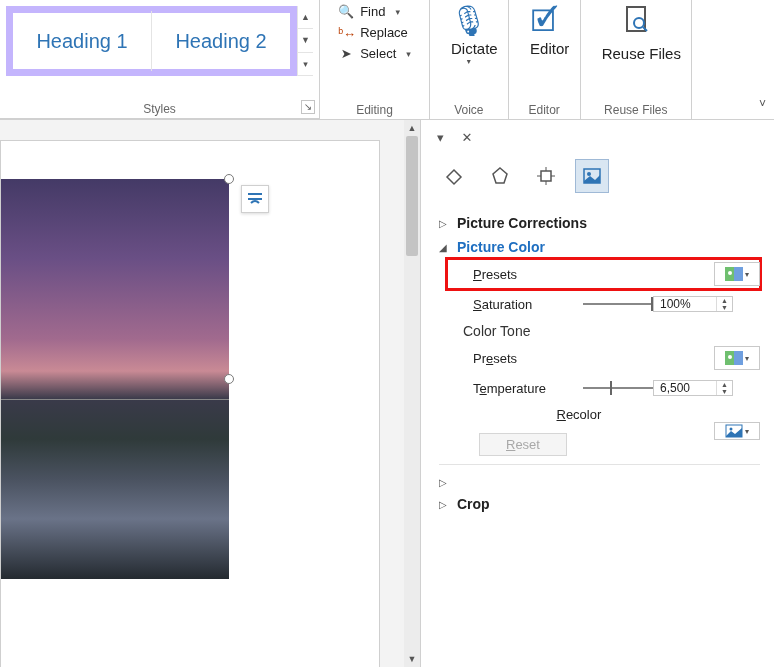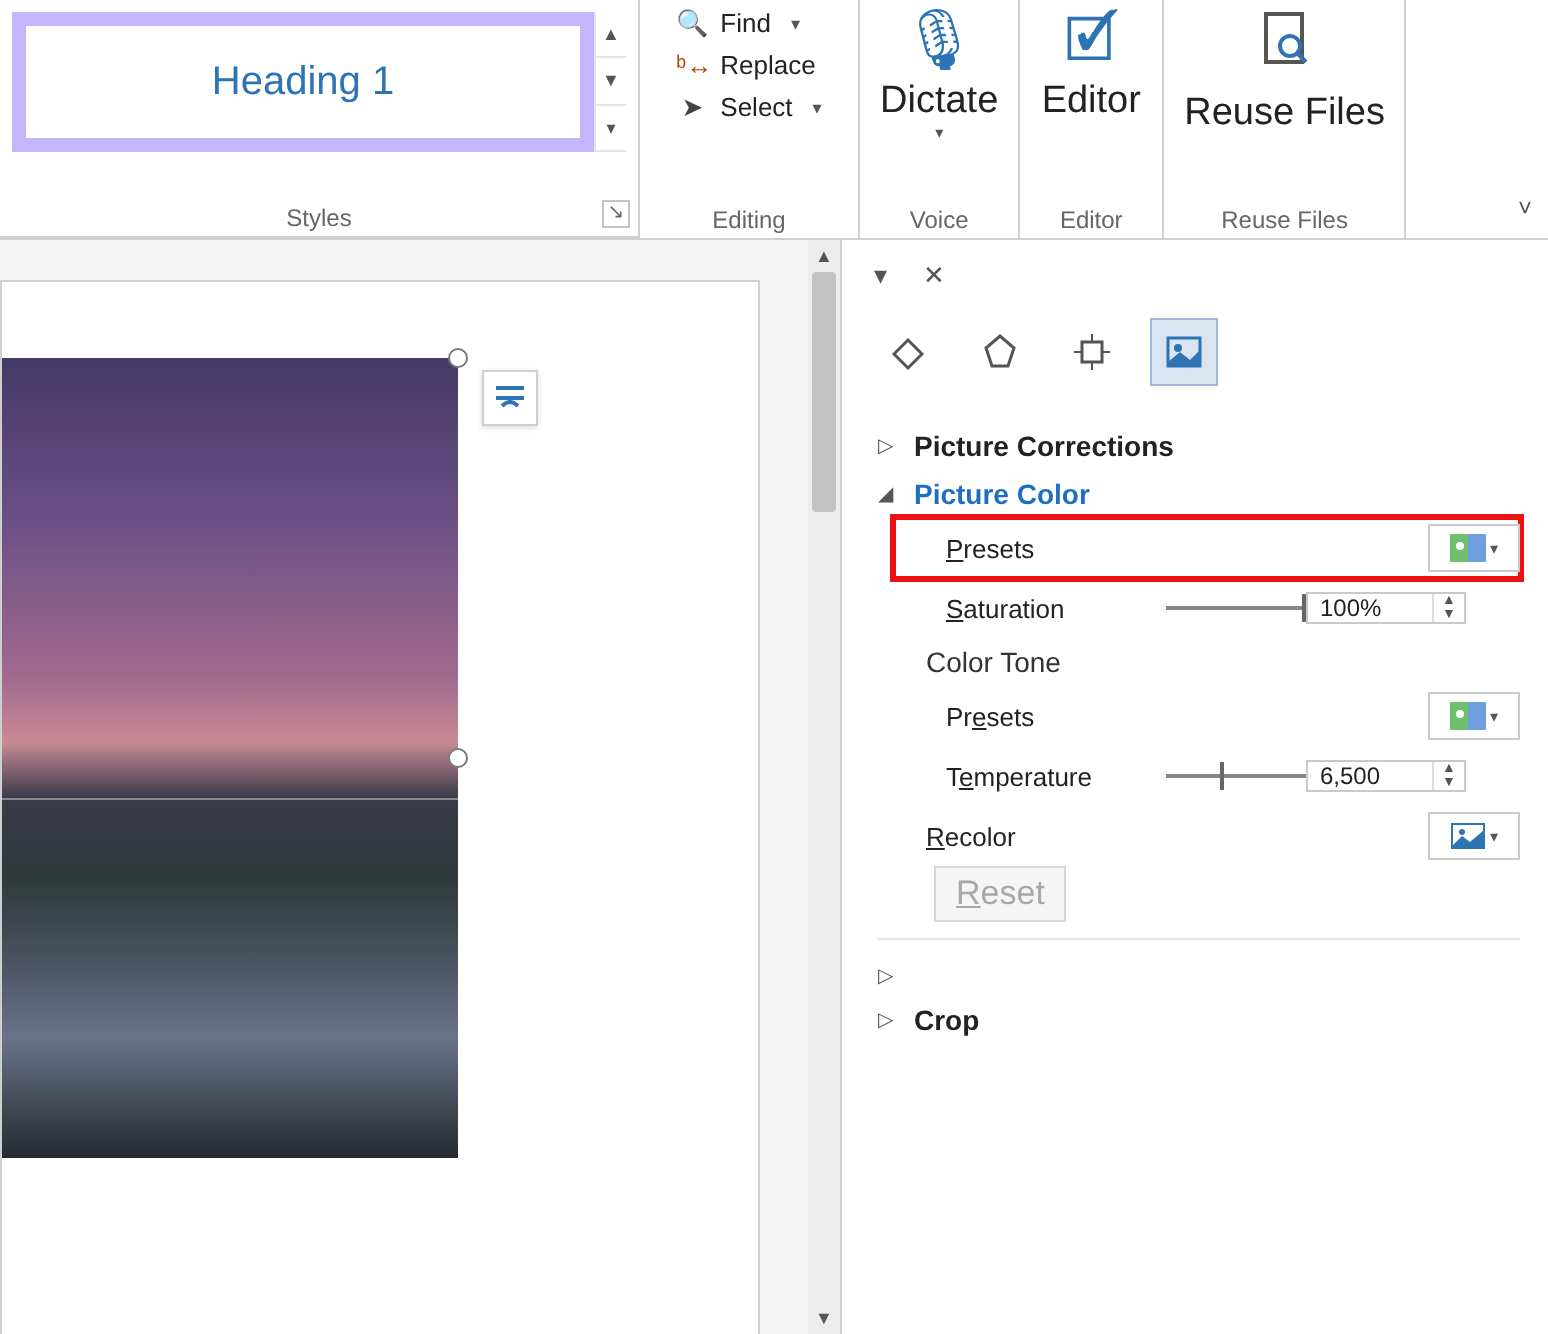--- a/index.html
+++ b/index.html
@@ -100,21 +100,21 @@
     text-align:center;
     font-size:12px;
     color:#666;
   }
   .big-btn-group { min-width:72px; }
   .big-icon {
     font-size:30px;
     line-height:34px;
     text-align:center;
   }
-  .big-lbl { text-align:left; font-size:19px; margin-top:2px; }
+  .big-lbl { text-align:left; font-size:15px; margin-top:2px;margin-left:11px; }
   .collapse-caret {
     align-self:flex-end;
     margin:auto 8px 8px auto;
     font-size:12px;
     color:#555;
   }
 
   
   .content-row {
     display:flex;
@@ -305,43 +305,44 @@
     position:relative;
     font-size:12px;
   }
   .numbox .spinner{
     position:absolute; right:0; top:0; bottom:0; width:16px;
     border-left:1px solid #dcdcdc;
     display:flex; flex-direction:column;
   }
   .numbox .spinner div{flex:1; font-size:7px; text-align:center; color:#555;}
   .reset-btn{
-    margin-left:28px;
+    margin-left:40px;
     border:1px solid #d6d6d6;
     background:#f5f5f5;
     color:#a8a8a8;
-    padding:3px 10px;
-    font-size:17px;
+    padding:3px 26px;
+    font-size:13px;
     width:fit-content;
   }
   .highlight-box{
     position:absolute;
     border:3px solid #e11;
     pointer-events:none;
   }
   .sep { height:1px; background:#e3e3e3; margin:8px 0; }
 </style>
 </head>
 <body>
 
 <div class="ribbon">
   <div class="styles-group">
     <div style="display:flex;height:70px;">
       <div class="style-gallery" style="flex:1;">
         <div class="style-item">Heading 1</div>
+        <div class="style-item">Heading 2</div>
       </div>
       <div class="style-scroller">
         <div>▲</div>
         <div>▼</div>
         <div>▾</div>
       </div>
     </div>
     <div class="group-label">Styles</div>
     <div class="launcher">↘</div>
   </div>
@@ -514,21 +515,21 @@
         <div class="slider mid65"></div>
         <div class="numbox">
           <span>6,500</span>
           <div class="spinner">
               <div>▲</div>
               <div>▼</div>
             </div>
         </div>
       </div>
 
-      <div class="ctrl-row" style="padding-left:24px;">
+      <div class="ctrl-row" style="padding-left:24px;flex-direction:column;">
         <span class="lbl"><span class="underline-char">R</span>ecolor</span>
         <div class="dd-btn">
           <span class="mini">
             <svg width="18" height="14" viewBox="0 0 18 14">
                 <rect x="1" y="1" width="16" height="12" fill="none" stroke="#2e74b5"></rect>
                 <circle cx="6" cy="5" r="1.5" fill="#2e74b5"></circle>
                 <path d="M1 12 L6 7 L10 10 L17 4 V13 H1Z" fill="#2e74b5"></path>
               </svg>
           </span>
           <span class="ar">▾</span>

